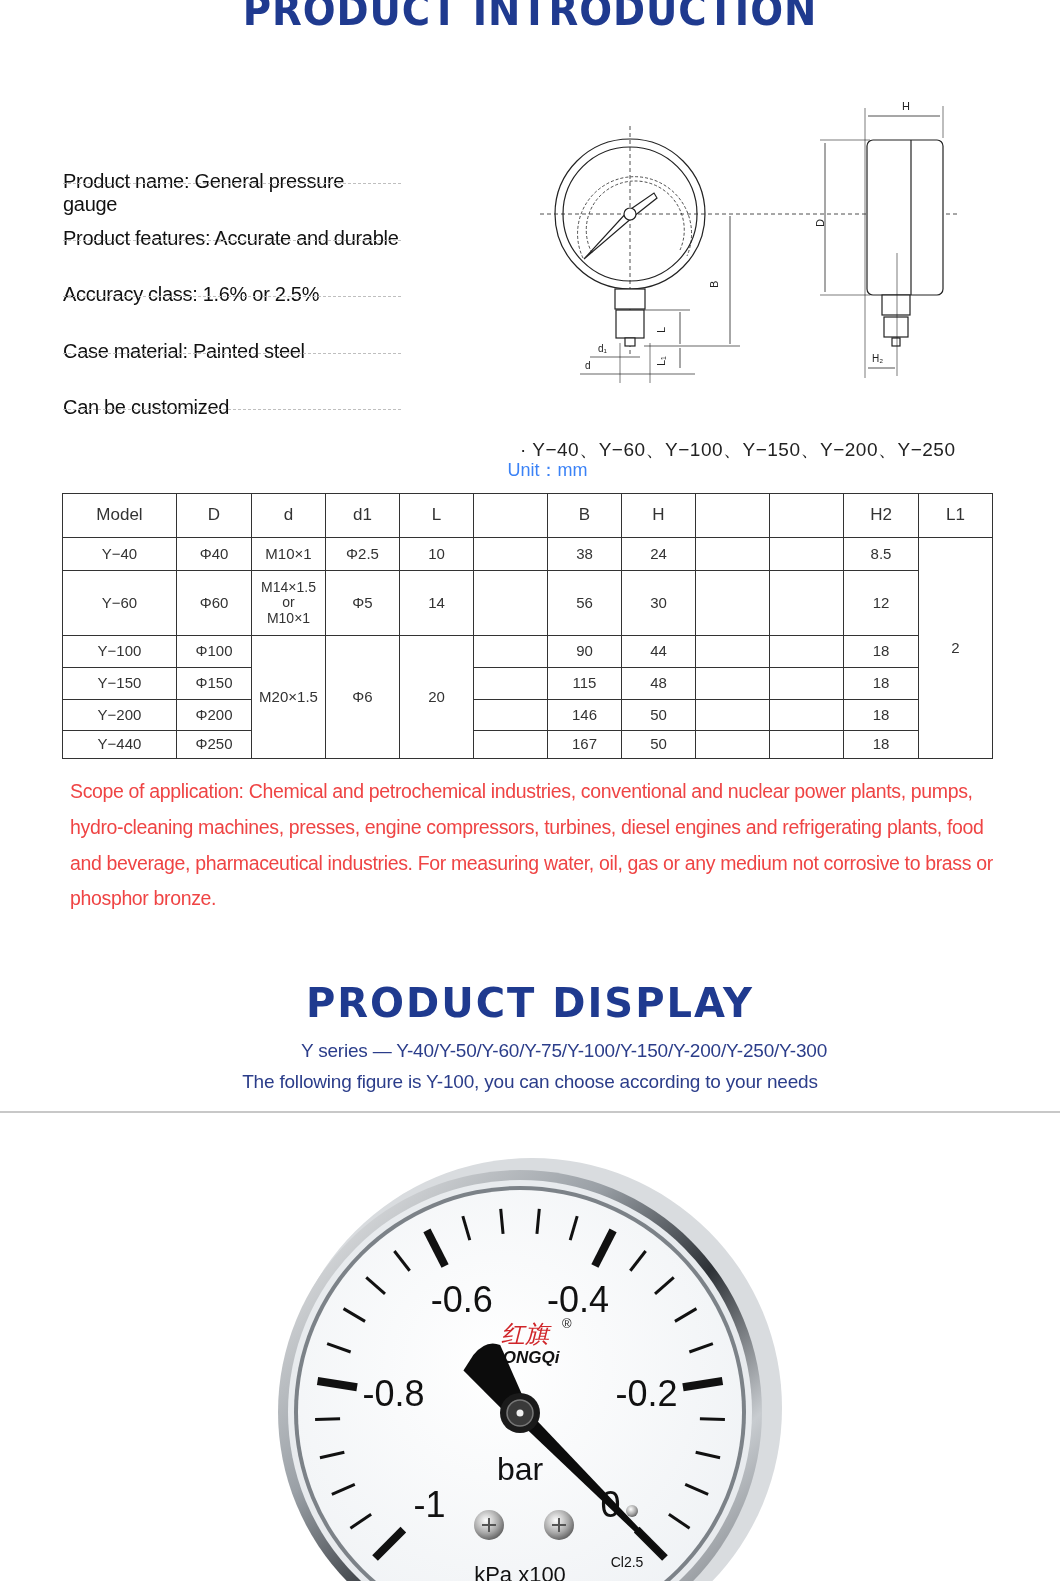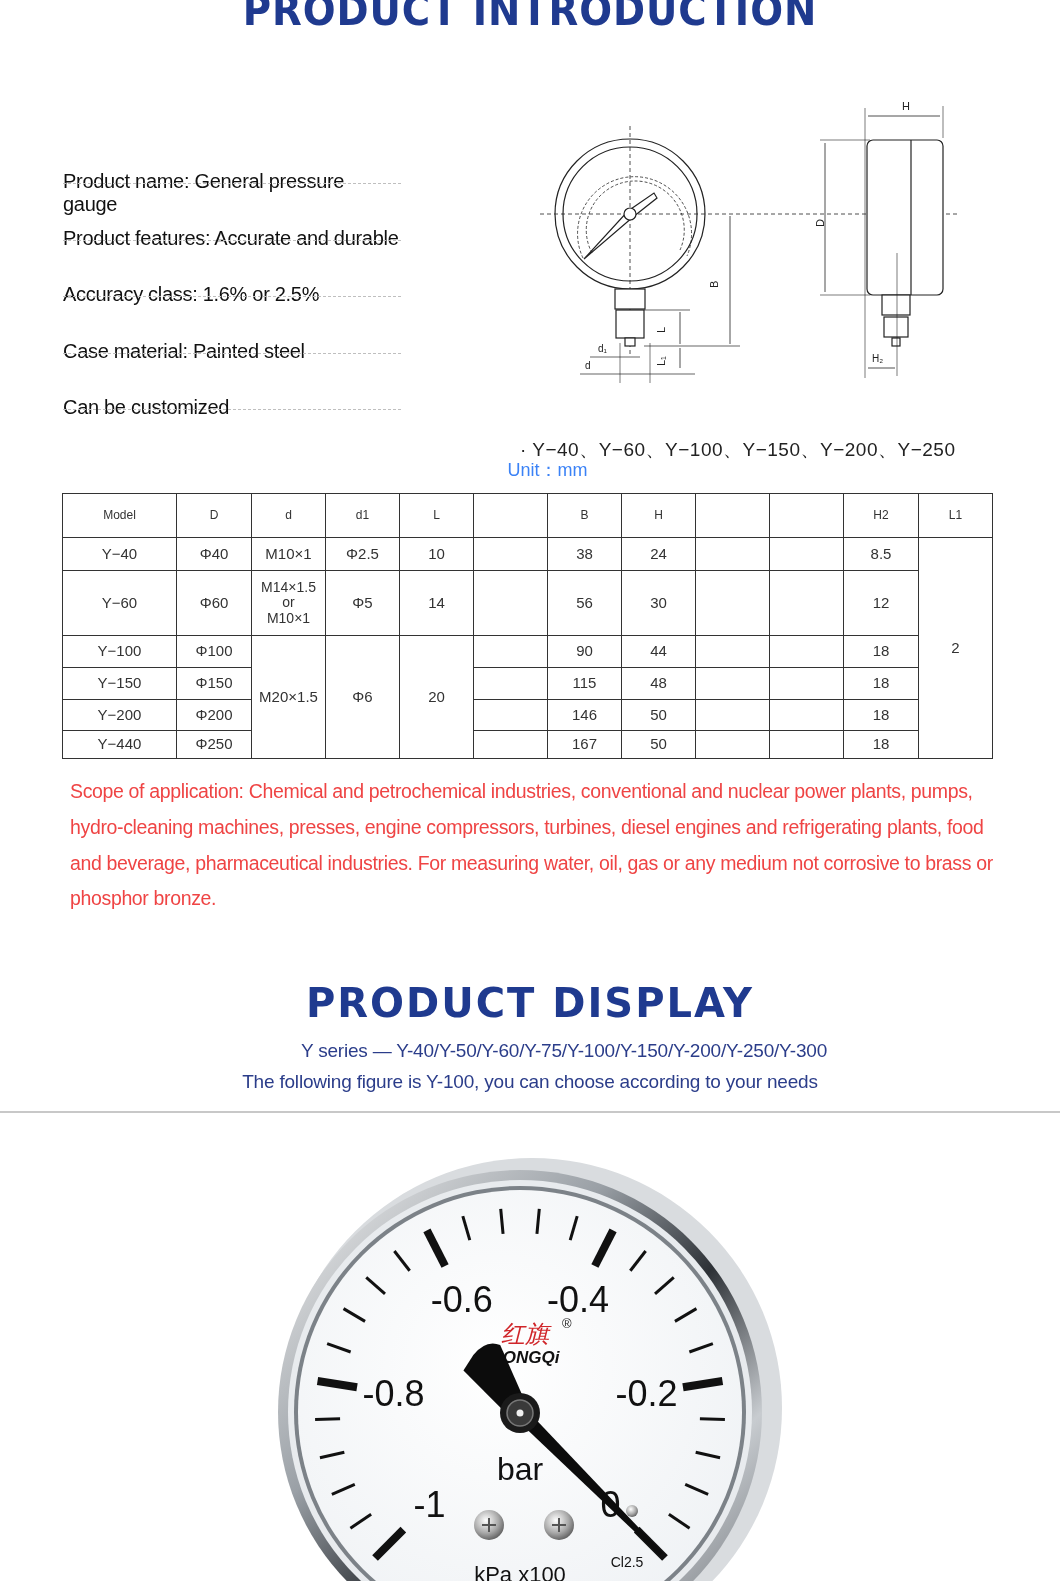--- a/index.html
+++ b/index.html
@@ -33,21 +33,21 @@
   .unit-line { position: absolute; left: 0; width: 1060px; text-align: center; top: 458px; font-size: 18px; color: #3b82f6; padding-left: 35px; }
 
   .spec-table {
     position: absolute; left: 62px; top: 493px;
     border-collapse: collapse; font-size: 15px; color: #333;
   }
   .spec-table td, .spec-table th {
     border: 1px solid #333; text-align: center; vertical-align: middle;
     font-weight: normal; padding: 0; line-height: 1.1;
   }
-  .spec-table th { height: 44px; font-size: 12px; }
+  .spec-table th { height: 44px; font-size: 17px; }
   .cell-small { font-size: 14px; line-height: 1.05; }
 
   .scope {
     position: absolute; left: 70px; top: 774px; width: 930px;
     font-size: 19.5px; line-height: 35.8px; color: #ef4444; letter-spacing: -0.35px;
     text-align: left;
   }
 
   .subtitle { position: absolute; left: 0; width: 1060px; text-align: center; color: #2b3d8a; font-size: 19px; letter-spacing: -0.2px; }
   #sub1 { top: 1040px; margin-left: 34px; }

